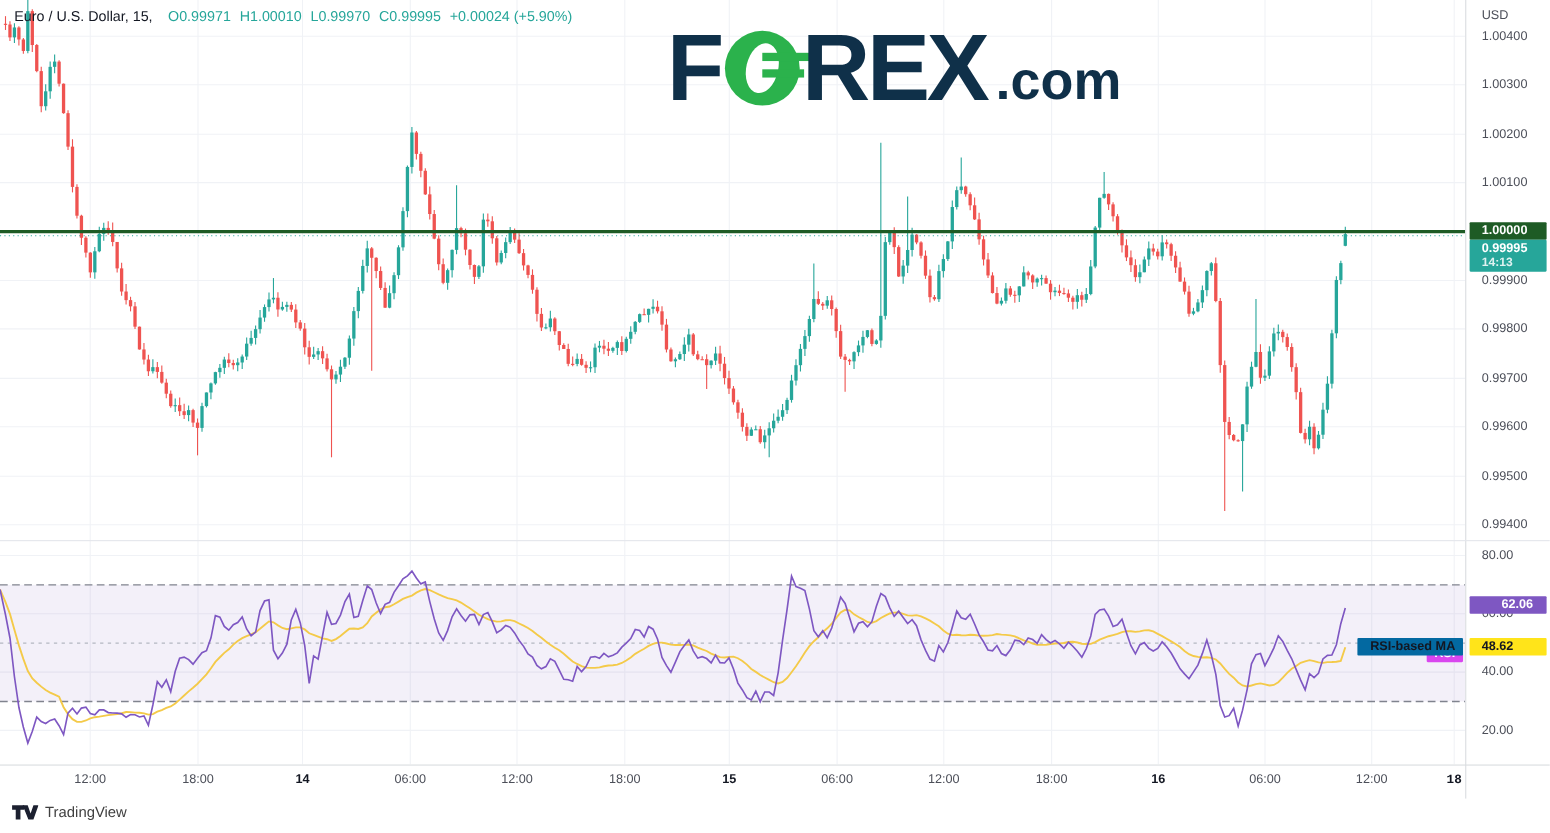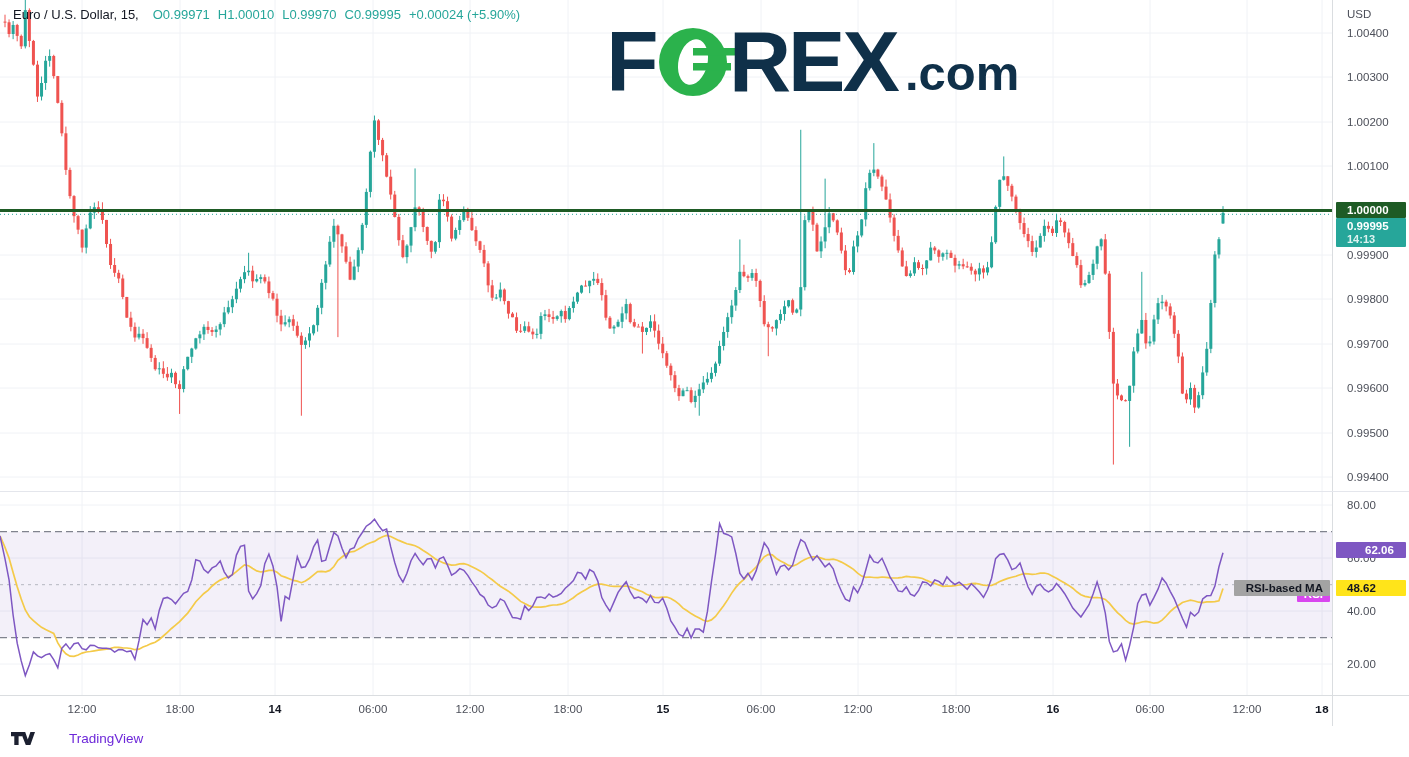--- a/index.html
+++ b/index.html
@@ -21,28 +21,28 @@
   .badge{position:absolute;left:3px;width:70px;box-sizing:border-box;text-align:left;
          padding:2px 0 2px 11px;font-size:11.5px;font-weight:bold;border-radius:1px;}
   #badge-level{top:202px;background:#1e5b25;color:#fff;}
   #badge-current{top:218px;background:#26a69a;color:#fff;line-height:12.5px;padding-top:2px;padding-bottom:2px;}
   #badge-current .cd{font-weight:bold;font-size:11px;color:rgba(255,255,255,.85);}
   #badge-rsi{top:542px;background:#7e57c2;color:#fff;padding-left:29px;}
   #badge-ma{top:580px;background:#ffe41a;color:#131722;}
   
   .pane-lab{position:absolute;z-index:25;font-size:11.5px;font-weight:bold;padding:2px 7px;border-radius:1px;}
   #lab-rsi{top:542px;right:79px;background:#d946ef;color:#fff;margin-top:44px;}
-  #lab-ma{top:580px;right:79px;background:#a3a3a3;color:#131722;padding-left:12px;}
+  #lab-ma{top:580px;right:79px;background:#0369a1;color:#131722;padding-left:12px;}
   
   #time-axis{position:absolute;left:0;top:696px;width:1252px;height:30px;z-index:20;}
   .t-lab{position:absolute;top:7px;transform:translateX(-50%);font-size:11.5px;color:#4c4f59;}
   .t-lab.day{font-weight:bold;color:#131722;}
   
   #footer{position:absolute;left:10px;top:731px;display:flex;align-items:center;gap:6px;z-index:20;}
-  #tv-text{font-size:13.5px;color:#6d28d9;margin-left:28px;}
+  #tv-text{font-size:13.5px;color:#404040;}
   
   #watermark{position:absolute;left:612px;top:27px;z-index:15;pointer-events:none;}
 </style>
 </head>
 <body>
 
 <div id="app">
 
   <svg id="chart-svg" width="1332" height="695">
       <line x1="82" x2="82" y1="0" y2="695" stroke="#f0f2f6" stroke-width="1"></line>

